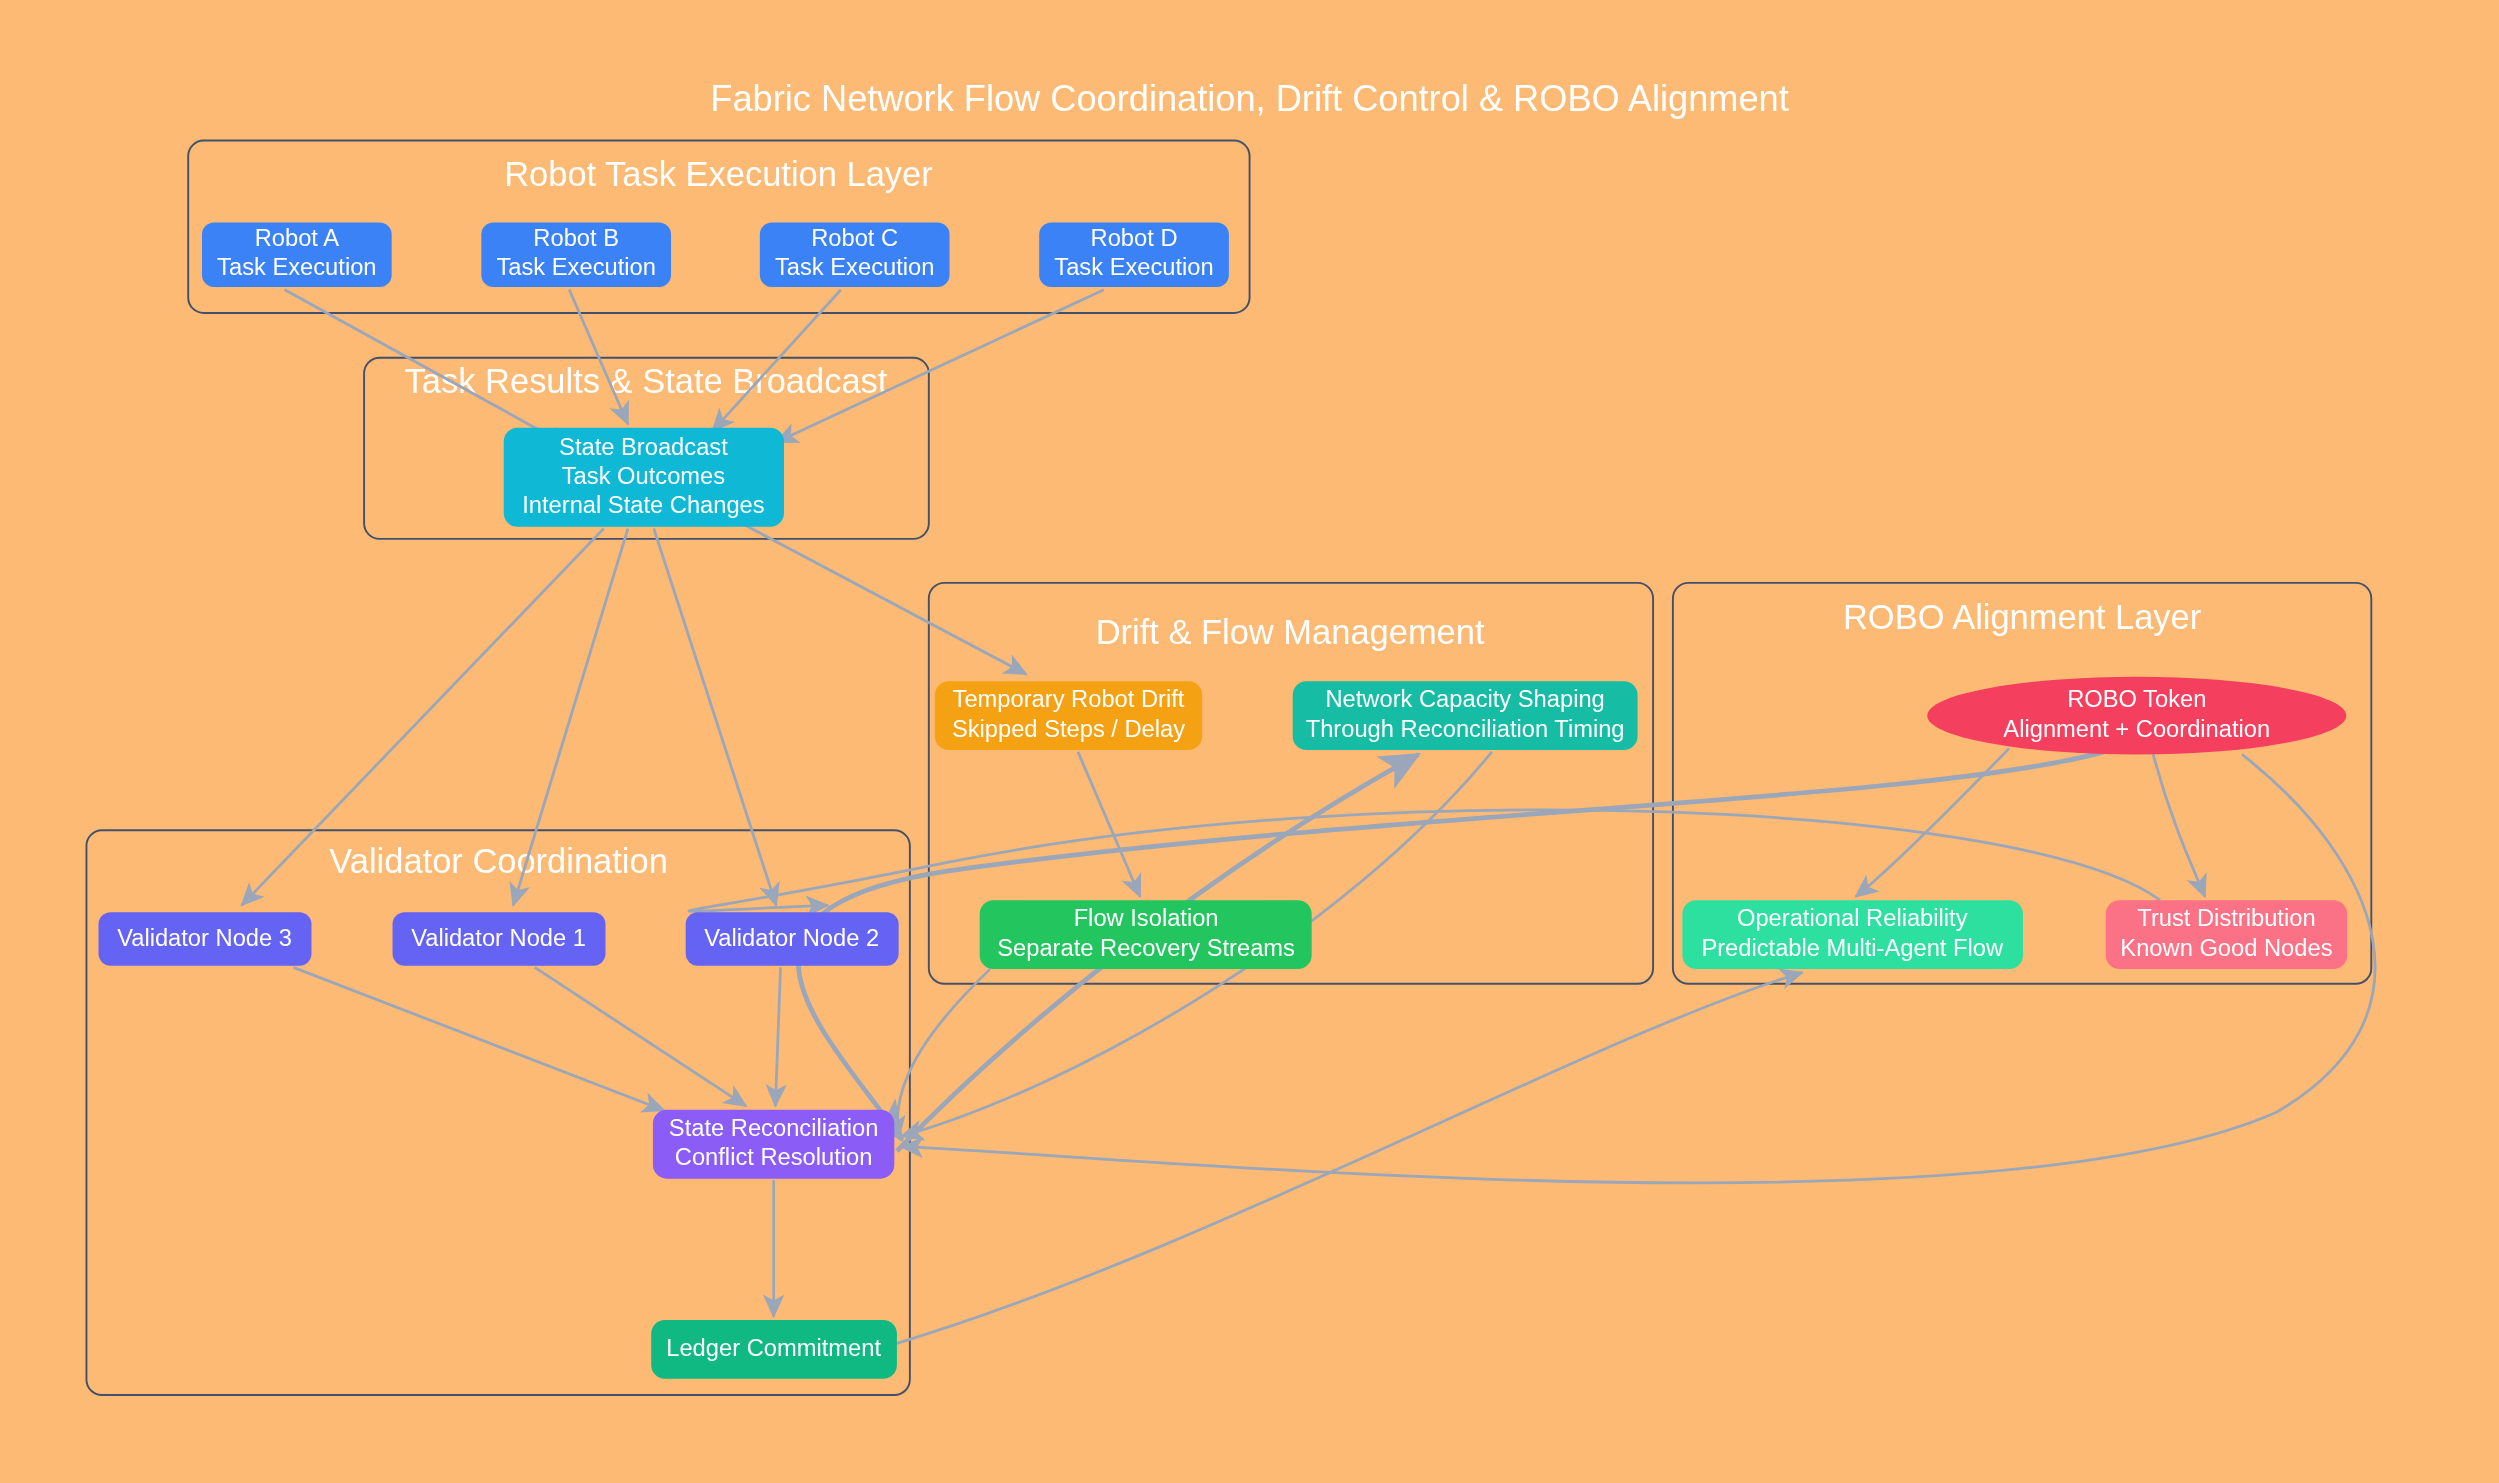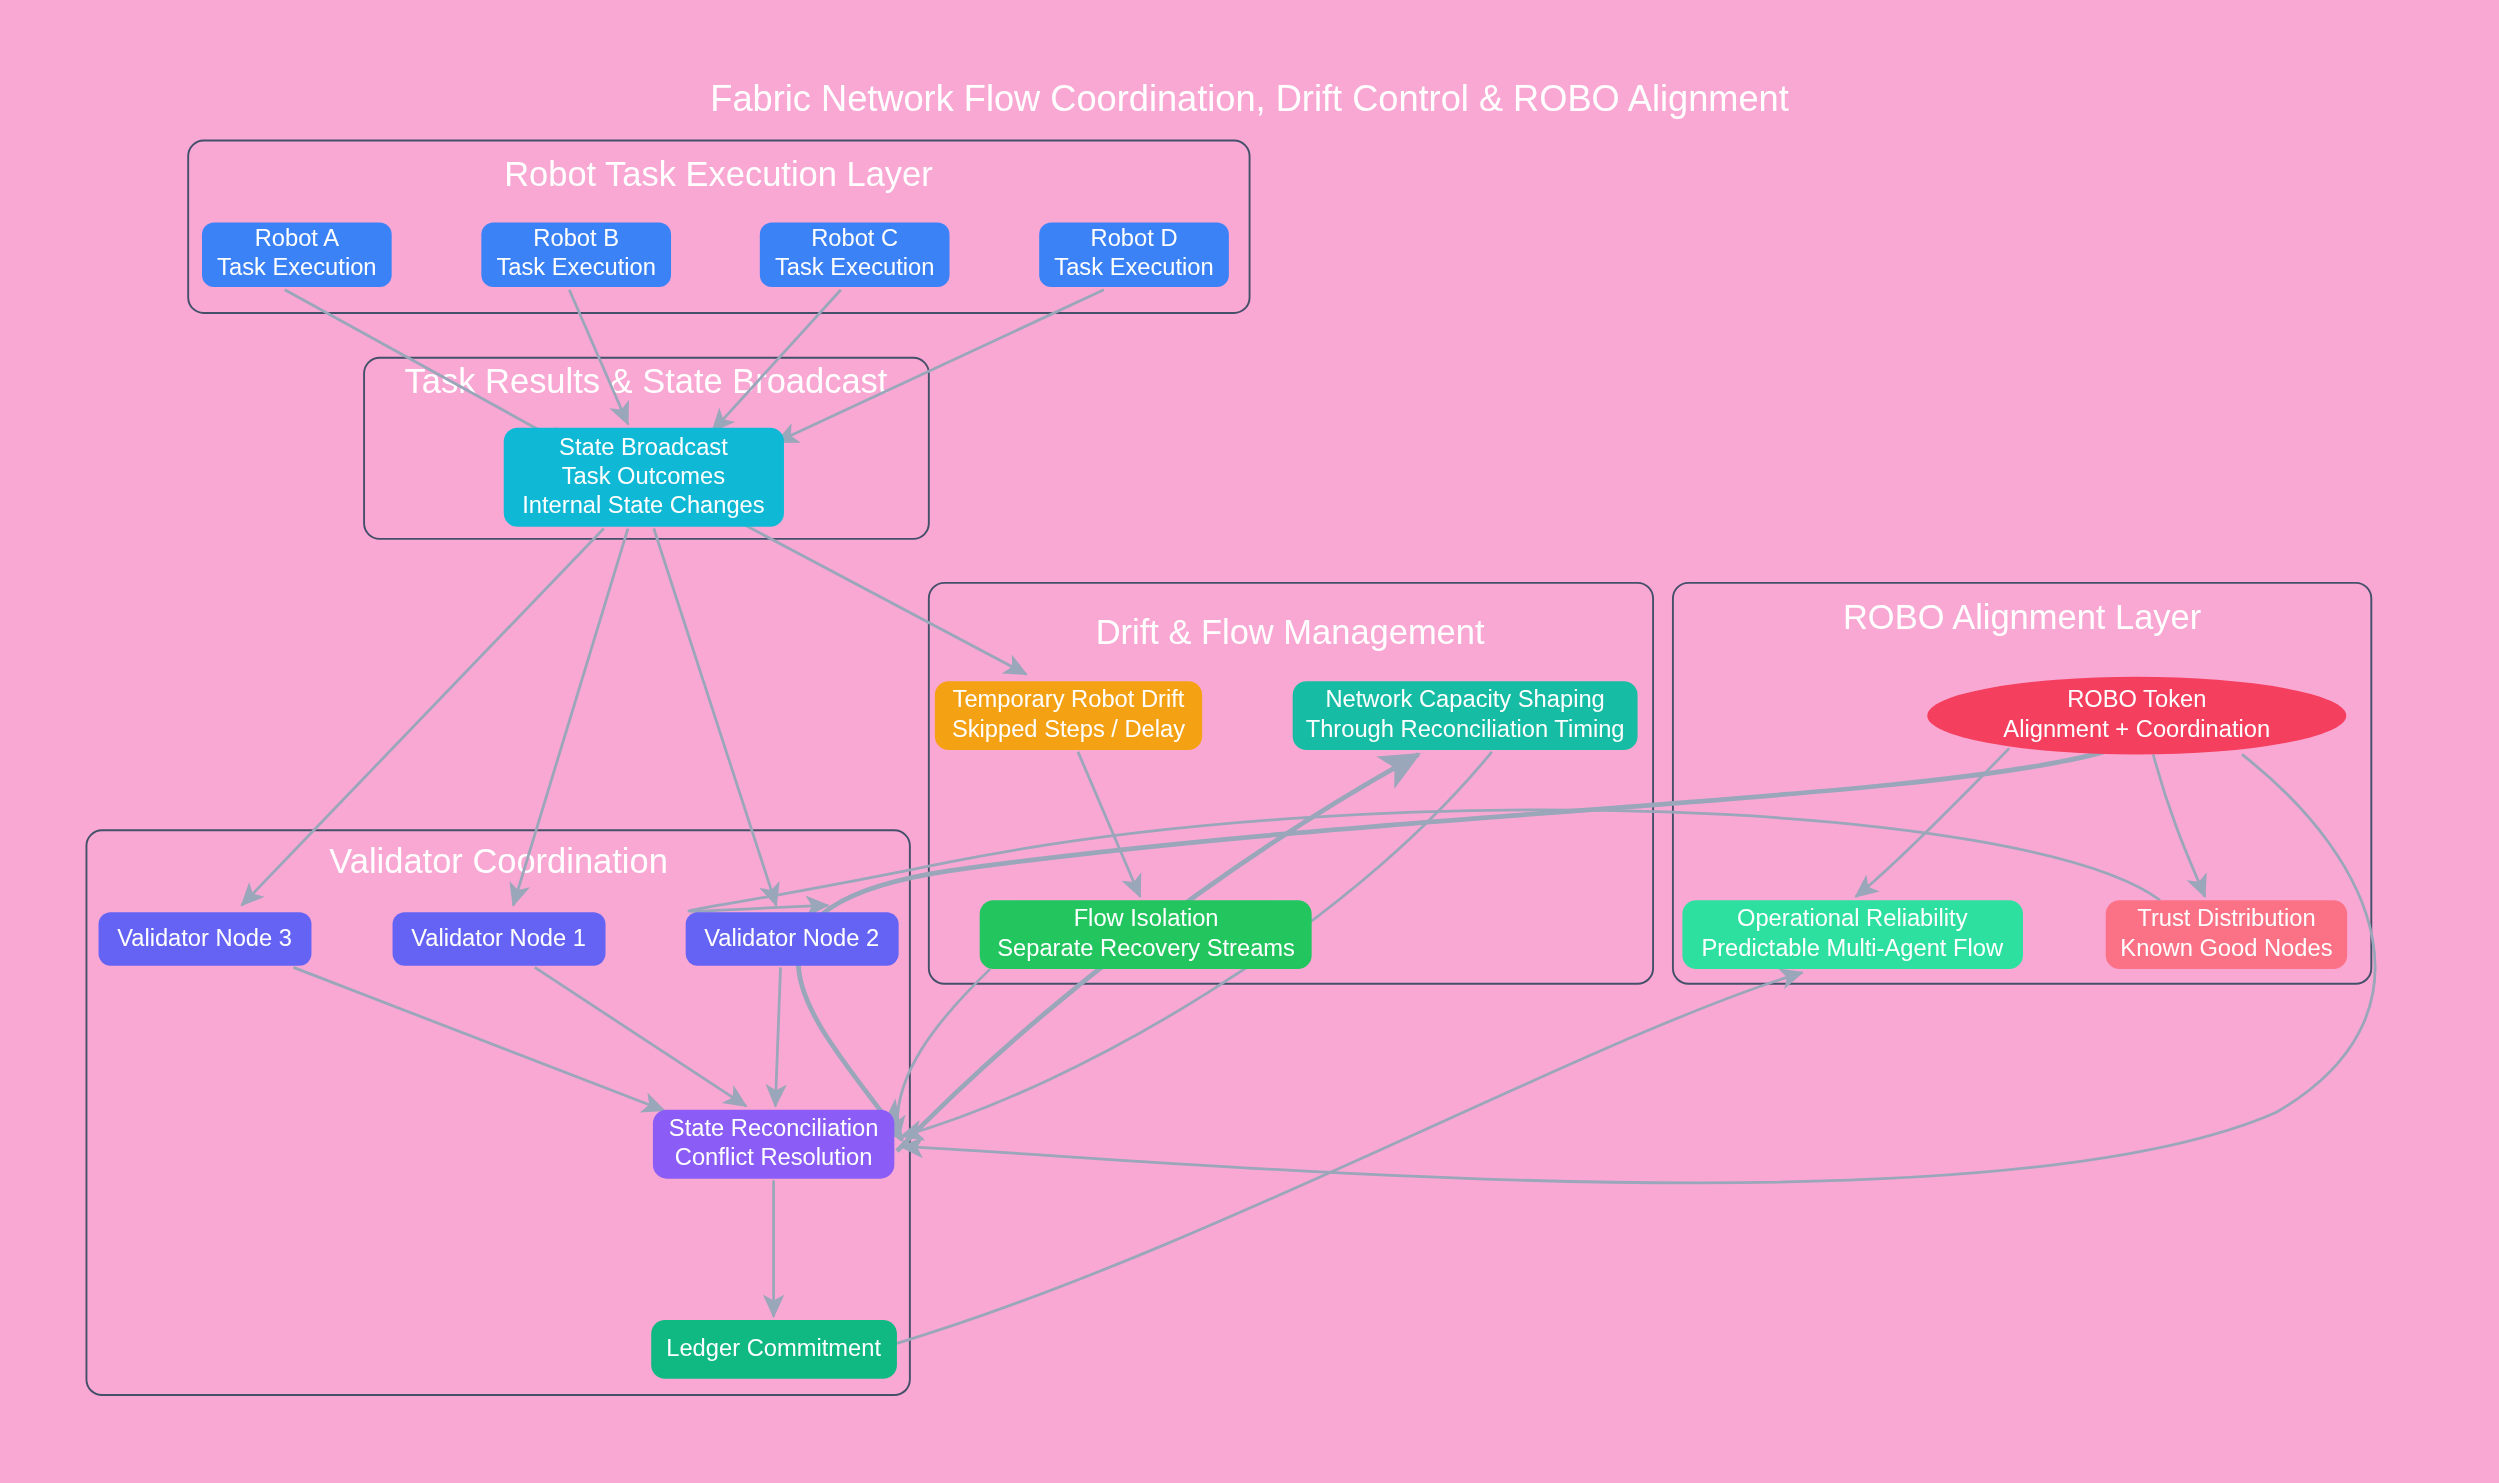--- a/index.html
+++ b/index.html
@@ -1,17 +1,17 @@
 <!DOCTYPE html>
 <html style="font-size:14px"><head>
 <meta charset="utf-8">
 <style>
   html,body{margin:0;padding:0;background:#121a2a;}
   body{width:2500px;height:1483px;overflow:hidden;font-family:"Liberation Sans",sans-serif;}
-  #stage{position:relative;width:2500px;height:1483px;background:#f9a8d4;}
+  #stage{position:relative;width:2500px;height:1483px;background:#fdba74;}
   svg{position:absolute;left:0;top:0;width:2500px;height:1483px;}
   .cluster-box{fill:none;stroke:#44506a;stroke-width:2.2;rx:18;ry:18;}
   .cluster-title{fill:#ffffff;font-size:40px;font-family:"Liberation Sans",sans-serif;text-anchor:middle;dominant-baseline:middle;}
   .edge{fill:none;stroke:#9aa6b9;stroke-width:3.2;}
   .edge-thick{fill:none;stroke:#9aa6b9;stroke-width:5.5;}
   .node-shape{stroke:none;}
   .node-label{fill:#ffffff;font-size:27.5px;font-family:"Liberation Sans",sans-serif;text-anchor:middle;dominant-baseline:middle;}
   .diagram-title{fill:#ffffff;font-size:42px;font-family:"Liberation Sans",sans-serif;text-anchor:middle;dominant-baseline:middle;}
 </style>
 </head>

